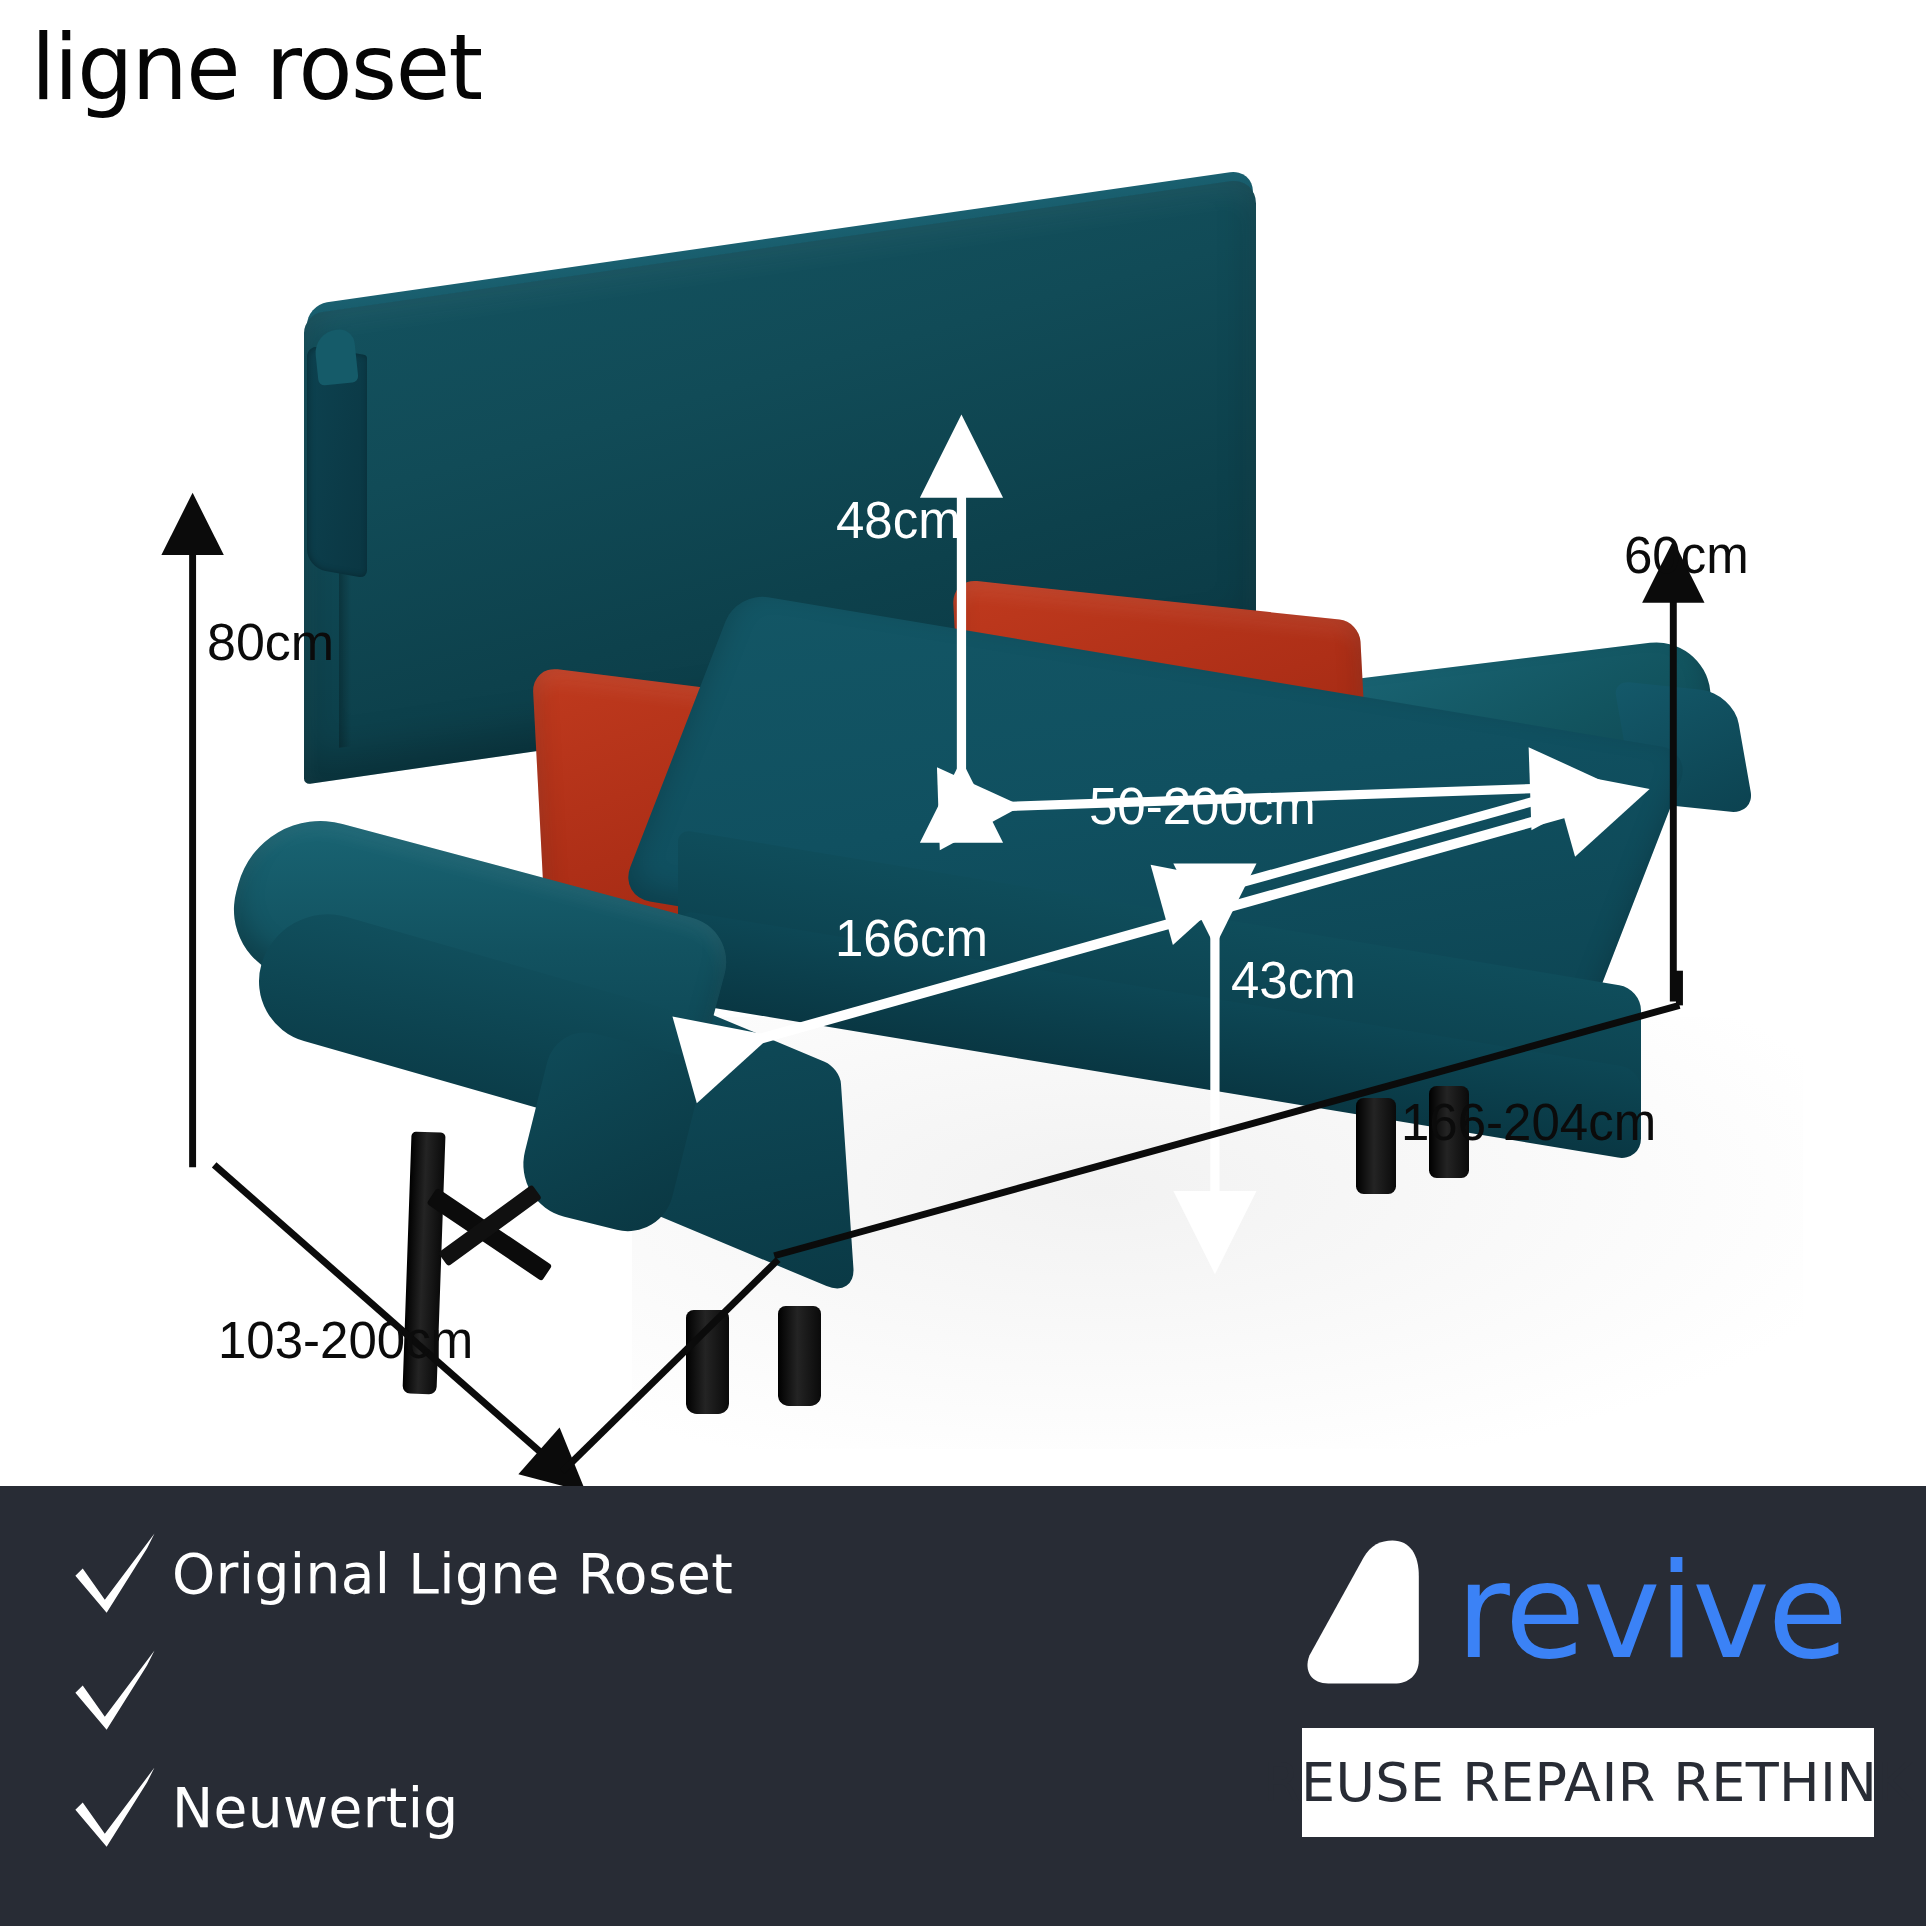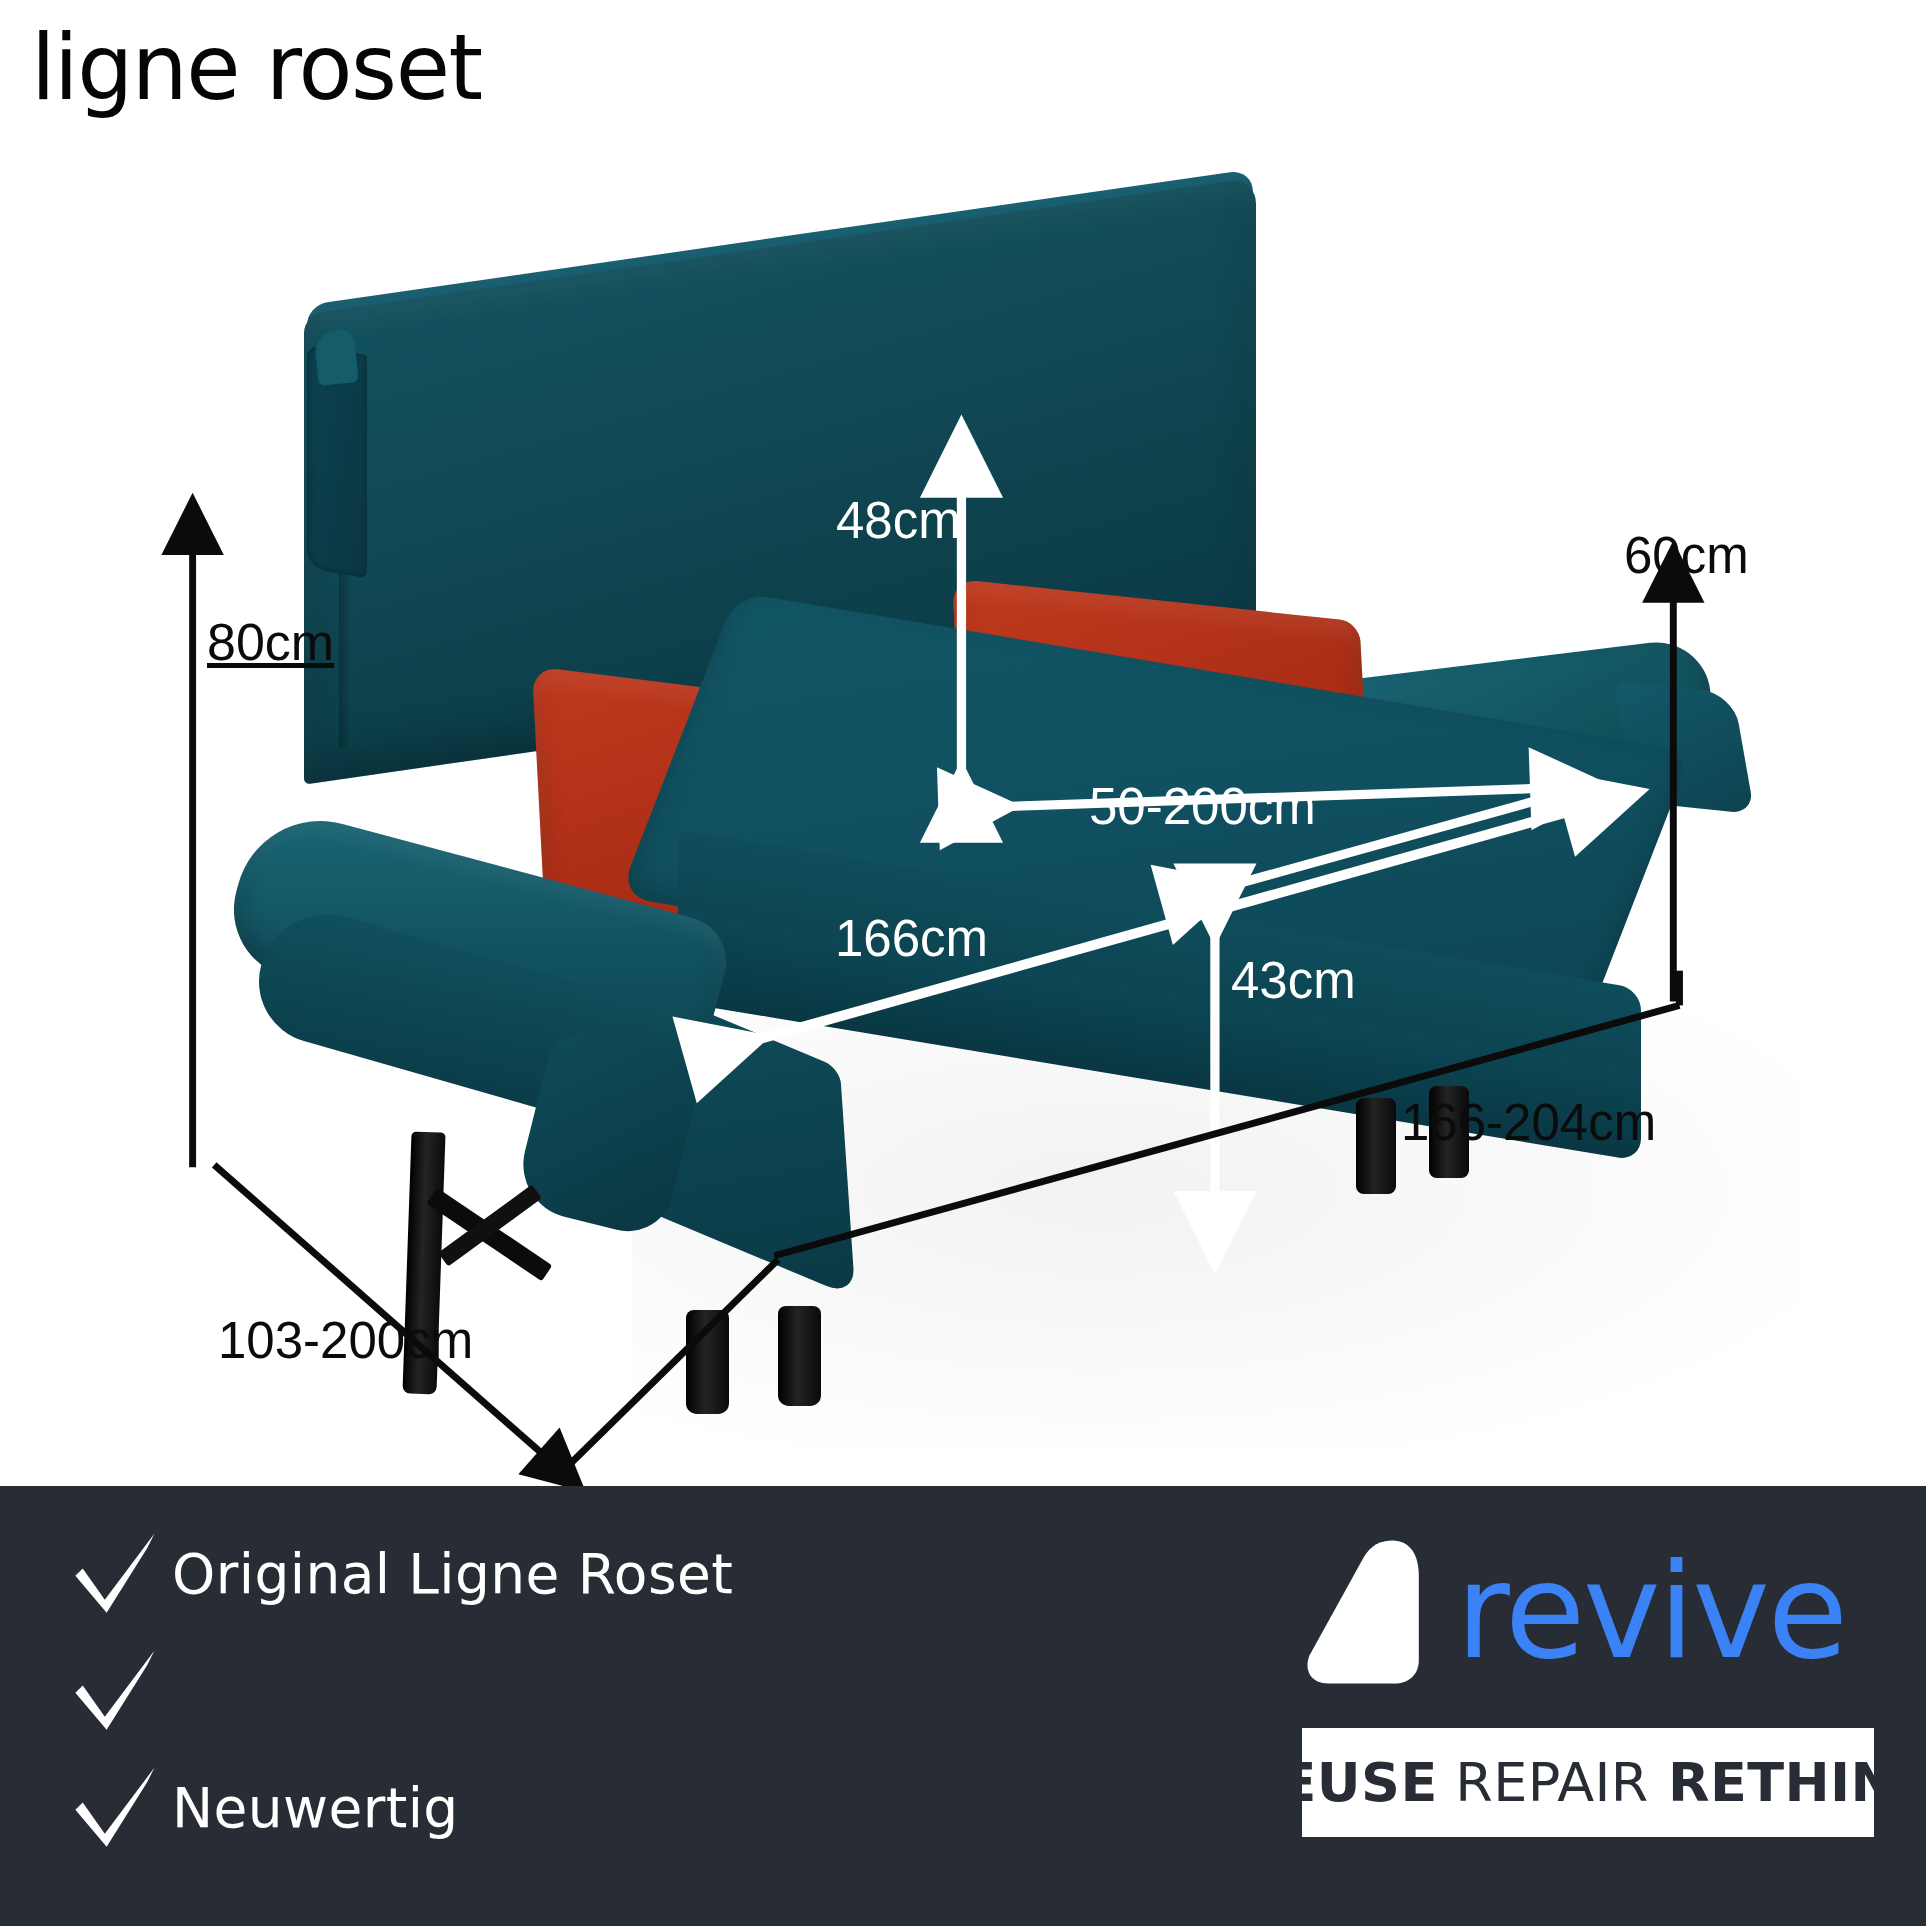--- a/index.html
+++ b/index.html
@@ -191,21 +191,21 @@
     font-family:"DejaVu Sans","Liberation Sans",sans-serif;margin-left:0;
   }
   .tagline{
     margin-top:20px;background:#ffffff;height:109px;width:572px;
     display:flex;align-items:center;justify-content:center;
   }
   .tagline-text{
     color:#282c35;font-size:54px;letter-spacing:0.4px;white-space:nowrap;
     font-family:"DejaVu Sans","Liberation Sans",sans-serif;
   }
-  .tg-b{font-weight:700;}
+  .tg-b{font-weight:400;}
   .tg-r{font-weight:400;}
 </style>
 </head>
 <body>
 
 <div class="stage">
 
   <div class="brand-logo">ligne roset</div>
 
   <div class="photo">
@@ -266,21 +266,21 @@
 
     <line x1="1577" y1="1175" x2="1577" y2="1600" stroke="#ffffff" stroke-width="12" marker-end="url(#ahW)" marker-start="url(#ahW)"></line>
 
     <line x1="1005" y1="1630" x2="2180" y2="1305" stroke="#0b0b0b" stroke-width="9"></line>
     <line x1="2180" y1="1305" x2="2180" y2="1260" stroke="#0b0b0b" stroke-width="9"></line>
 
     <line x1="278" y1="1512" x2="730" y2="1910" stroke="#0b0b0b" stroke-width="9" marker-end="url(#ahB)"></line>
     <line x1="730" y1="1910" x2="1010" y2="1635" stroke="#0b0b0b" stroke-width="9"></line>
   </svg>
 
-  <div class="dimlabel dim-black" style="left:207px;top:616px;font-size:52px;text-decoration:underline;">80cm</div>
+  <div class="dimlabel dim-black" style="left:207px;top:616px;font-size:52px;">80cm</div>
   <div class="dimlabel dim-white" style="left:836px;top:495px;font-size:51px;">48cm</div>
   <div class="dimlabel dim-black" style="left:1624px;top:530px;font-size:51px;">60cm</div>
   <div class="dimlabel dim-white" style="left:1089px;top:781px;font-size:51px;">50-200cm</div>
   <div class="dimlabel dim-white" style="left:835px;top:913px;font-size:51px;">166cm</div>
   <div class="dimlabel dim-white" style="left:1231px;top:955px;font-size:51px;">43cm</div>
   <div class="dimlabel dim-black" style="left:1401px;top:1097px;font-size:51px;">166-204cm</div>
   <div class="dimlabel dim-black" style="left:218px;top:1315px;font-size:51px;">103-200cm</div>
 
   <div class="banner">
 

